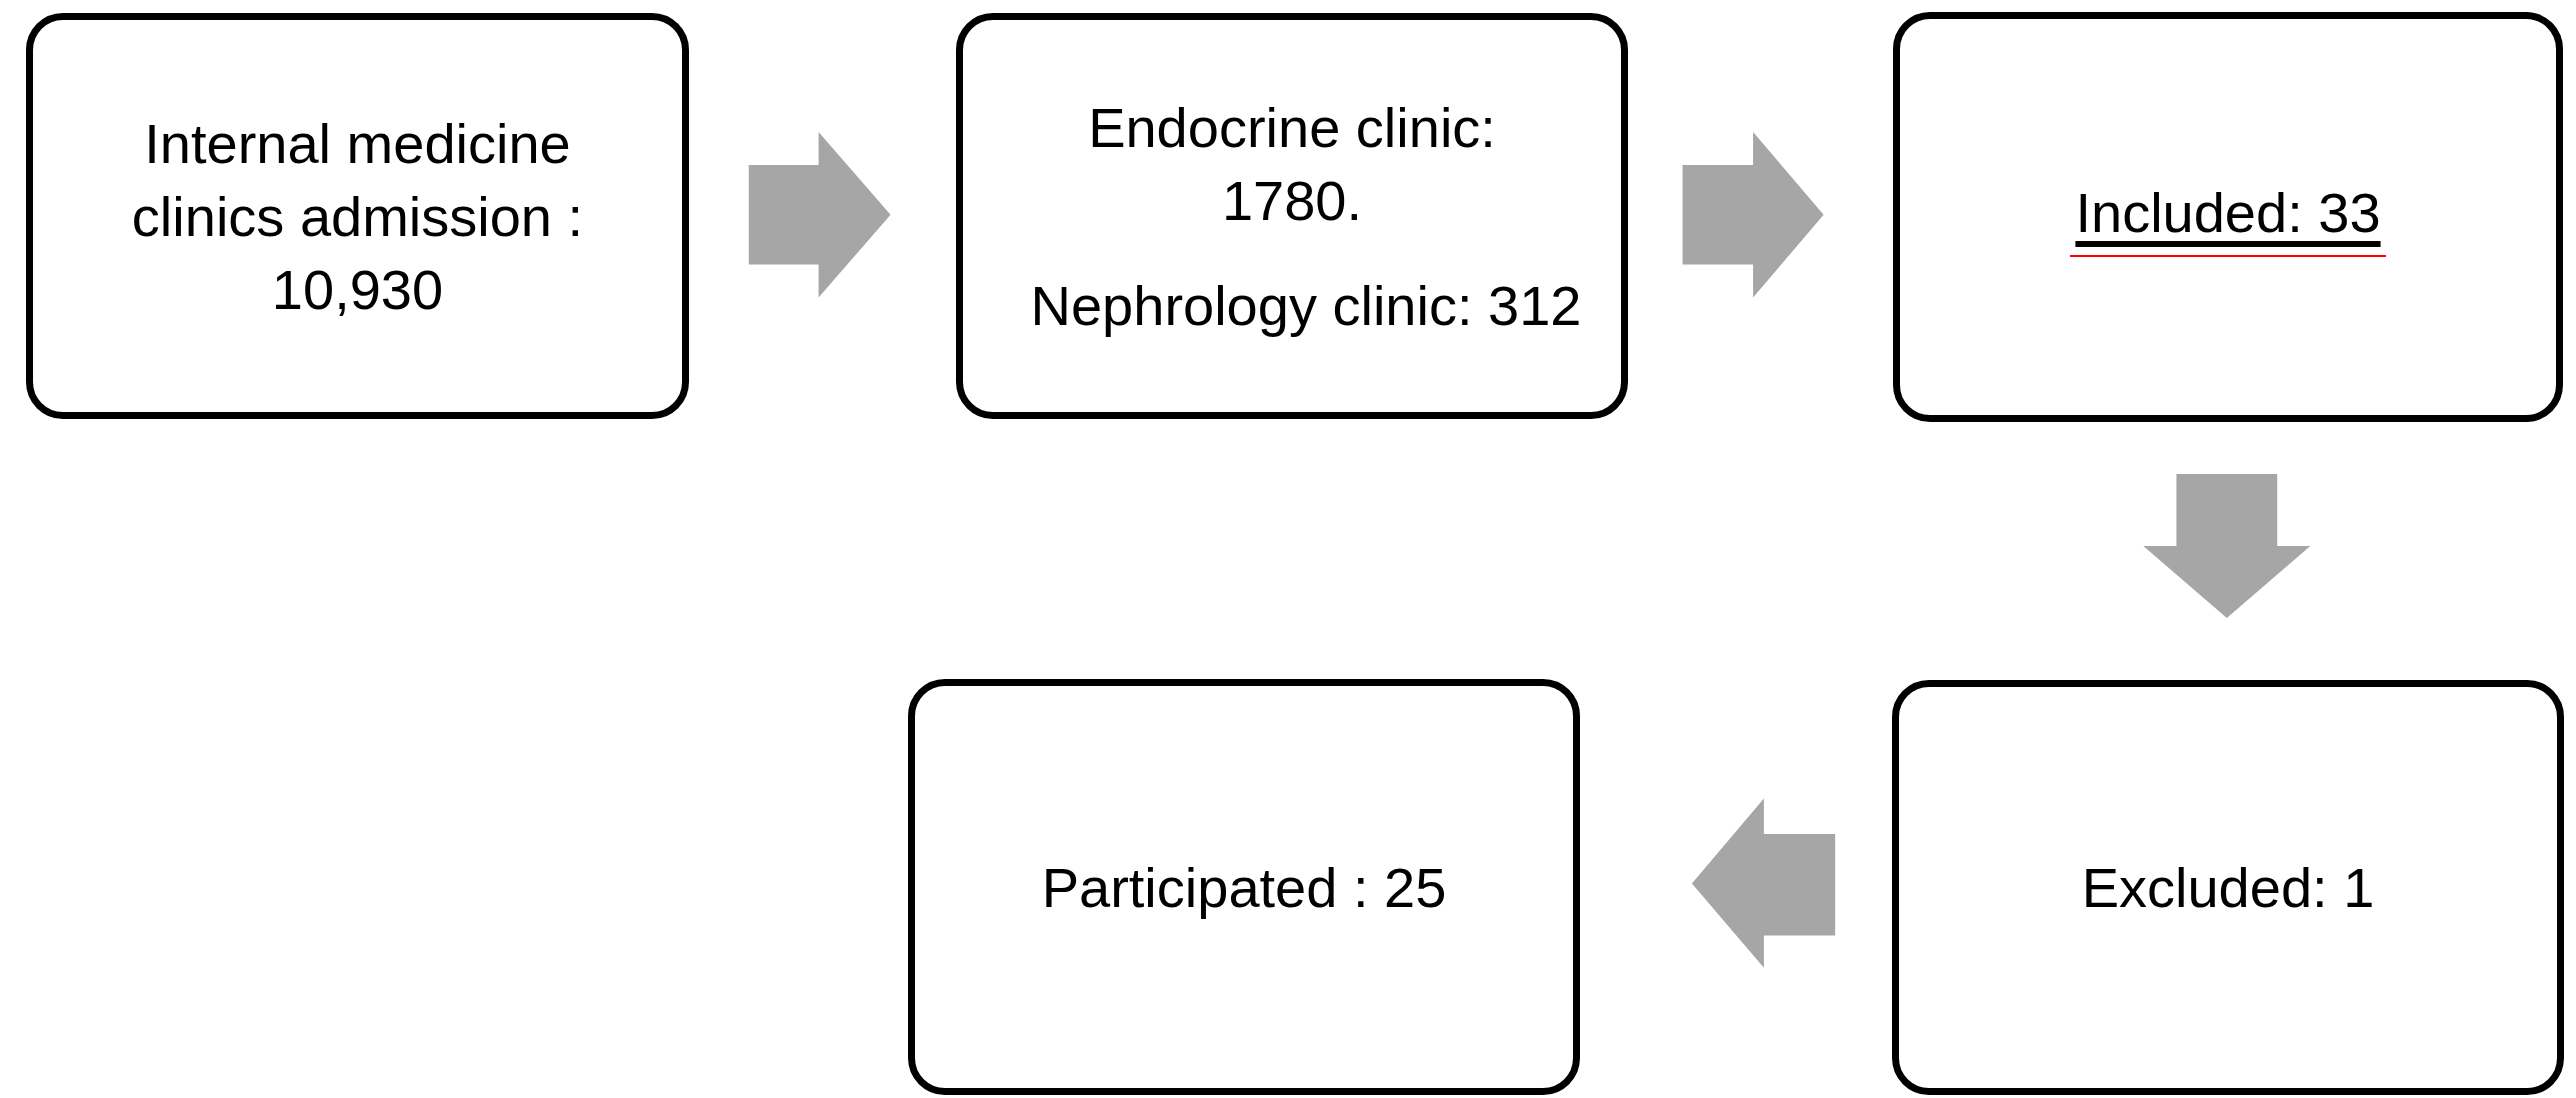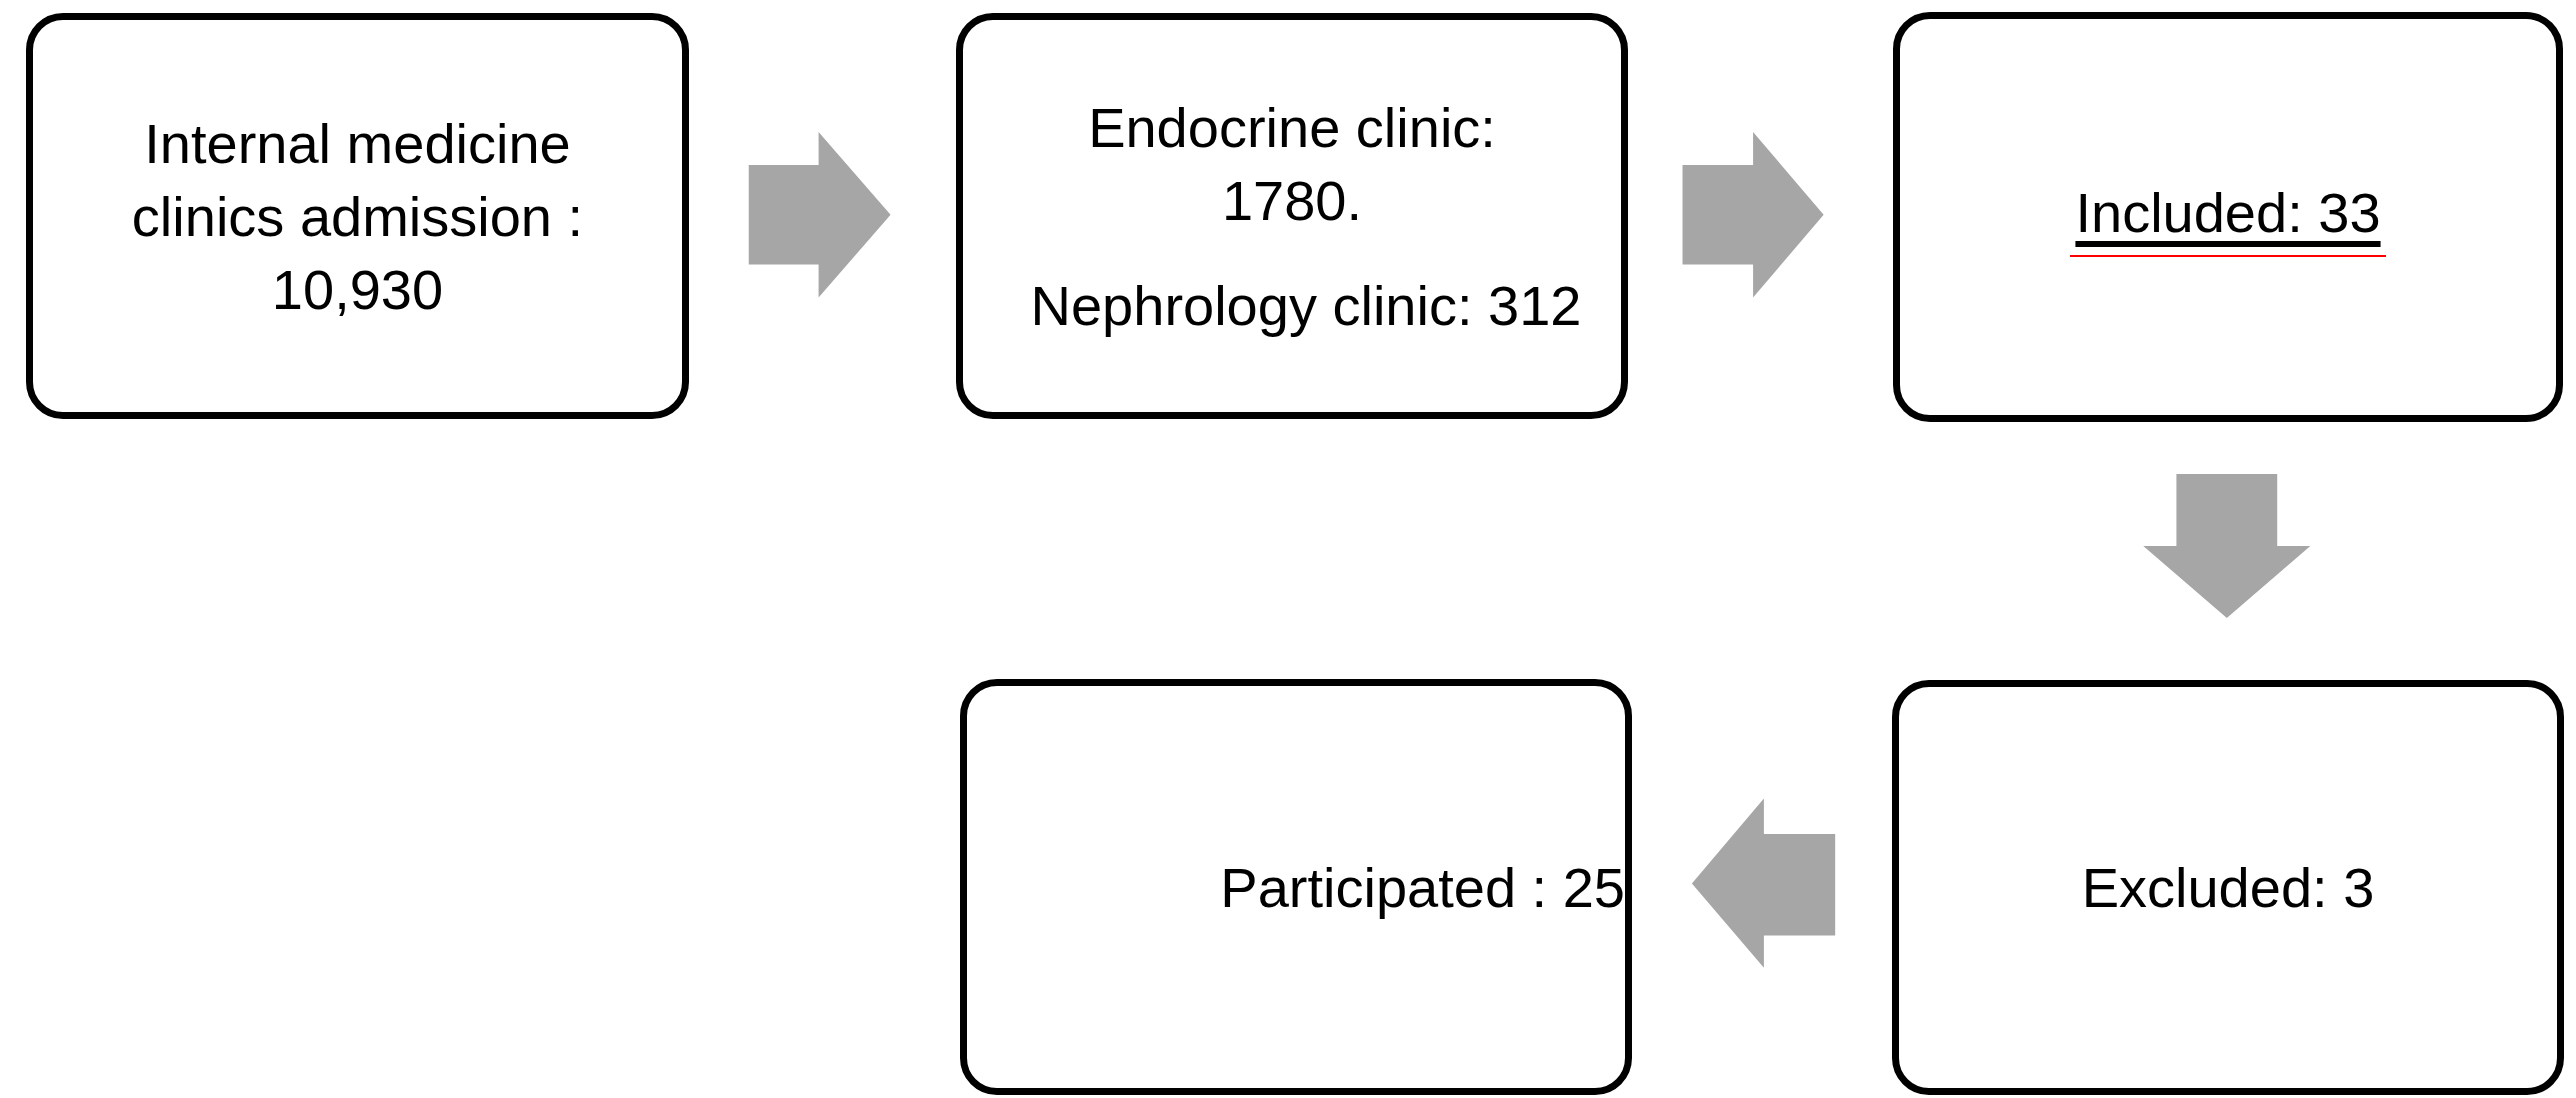--- a/index.html
+++ b/index.html
@@ -36,21 +36,21 @@
     white-space: pre;
   }
   .para-gap {
     margin-top: 32px;
     margin-left: 28px;
   }
   #box-admission     { left: 26px;   top: 13px;  width: 663px; height: 406px; text-align: right; }
   #box-clinics       { left: 956px; top: 13px;  width: 672px; height: 406px; }
   #box-included      { left: 1893px; top: 11.5px;  width: 670px; height: 410px; text-align: right; }
   #box-excluded      { left: 1892px; top: 680px; width: 672px; height: 415px; }
-  #box-participated  { left: 960px; top: 679px; width: 672px; height: 416px; align-items: flex-end; }
+  #box-participated  { left: 908px; top: 679px; width: 672px; height: 416px; }
 
   .underlined-label {
     display: inline-block;
     text-decoration: underline;
     text-decoration-color: #000000;
     text-decoration-thickness: 5.8px;
     text-underline-offset: 8.6px;
     border-bottom: 2.9px solid #ff0000;
     padding: 0 5.8px 5.8px 5.8px;
   }
@@ -78,21 +78,21 @@
     <span class="line">Endocrine clinic:</span>
     <span class="line">1780.</span>
     <span class="line para-gap">Nephrology clinic: 312</span>
   </div>
 
   <div class="box" id="box-included">
     <span class="underlined-label">Included: 33</span>
   </div>
 
   <div class="box" id="box-excluded">
-    <span class="line">Excluded: 3</span>
+    <span class="line">Excluded: 1</span>
   </div>
 
   <div class="box" id="box-participated">
     <span class="line">Participated : 25</span>
   </div>
 
   <svg class="arrows" viewBox="0 0 3578 1526" xmlns="http://www.w3.org/2000/svg" aria-hidden="true">
 
     <polygon points="1040,229 1137,229 1137,183 1237,298 1137,413 1137,367 1040,367" fill="#a6a6a6"></polygon>
 

